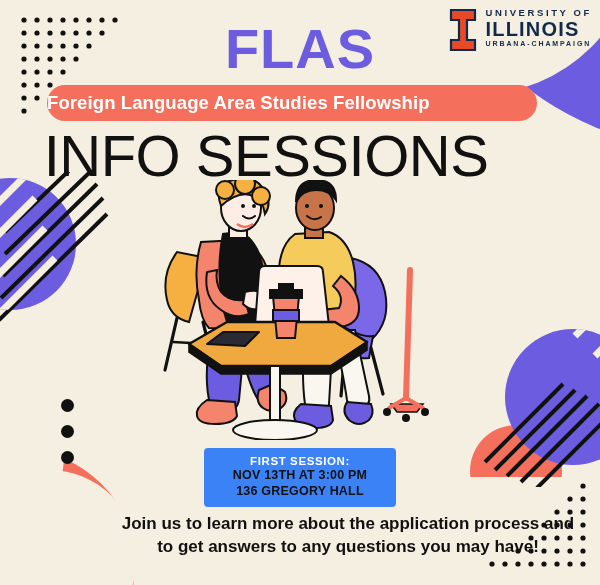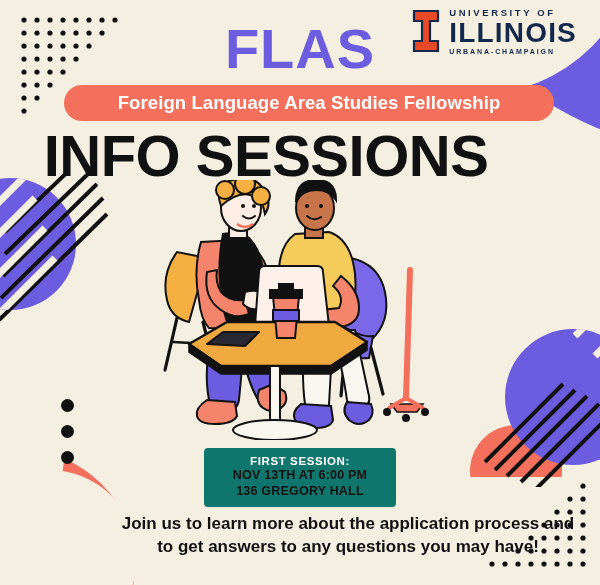--- a/index.html
+++ b/index.html
@@ -98,44 +98,43 @@
 
   
   .dotgrid {
     position: absolute;
   }
 
   
   .logo-block {
     position: absolute;
     top: 8px;
-    right: 14px;
+    right: 8px;
     display: flex;
-    align-items: center;
     gap: 8px;
     z-index: 30;
   }
   .logo-i {
     width: 30px;
     height: 44px;
     position: relative;
   }
   .logo-words {
     display: flex;
     flex-direction: column;
     line-height: 1;
     color: #13294B;
   }
   .logo-univ {
     font-size: 9.5px;
     font-weight: bold;
     letter-spacing: 2.6px;
   }
   .logo-ill {
-    font-size: 28px;
+    font-size: 20px;
     font-weight: bold;
     letter-spacing: 1.2px;
     margin: 1px 9px 1px 0;
   }
   .logo-uc {
     font-size: 7px;
     font-weight: bold;
     letter-spacing: 1.9px;
   }
 
@@ -148,62 +147,62 @@
     text-align: center;
     font-size: 56px;
     font-weight: bold;
     color: #6C5CE0;
     letter-spacing: 1px;
     z-index: 20;
   }
   .subtitle-pill {
     position: absolute;
     top: 85px;
-    left: 64px;
+    left: 47px;
     width: 490px;
     height: 36px;
     background: #F4705C;
     border-radius: 20px;
     display: flex;
     align-items: center;
-    justify-content: center;
+    justify-content: flex-start;
     z-index: 20;
   }
   .subtitle-pill span {
     color: #FFFFFF;
     font-size: 18.5px;
     font-weight: bold;
     letter-spacing: 0.1px;
   }
   .info-sessions {
     position: absolute;
     top: 122px;
     left: 0;
     width: 532px;
     text-align: center;
     font-size: 58px;
-    font-weight: bold;
+    font-weight: normal;
     color: #111111;
     letter-spacing: -0.5px;
     z-index: 20;
   }
 
   
   .sessions-row {
     position: absolute;
     top: 448px;
     left: 0;
     width: 600px;
     display: flex;
     justify-content: center;
     gap: 30px;
     z-index: 20;
   }
   .session-pill {
-    background: #0f766e;
+    background: #3b82f6;
     border-radius: 4px;
     padding: 7px 16px 8px 16px;
     text-align: center;
     color: #111111;
     min-width: 160px;
   }
   .session-head {
     font-size: 11.5px;
     font-weight: bold;
     letter-spacing: 0.6px;
@@ -529,20 +528,20 @@
       <path d="M118 116 h26 l-4 42 h-18 Z" fill="#F4846B" stroke="#111111" stroke-width="2"></path>
       <rect x="118" y="130" width="26" height="11" fill="#6C5CE0" stroke="#111111" stroke-width="2"></rect>
       <path d="M115 110 h32 v8 h-32 Z" fill="#111111" stroke="#111111" stroke-width="2"></path>
       <path d="M124 104 h14 v6 h-14 Z" fill="#111111" stroke="#111111" stroke-width="2"></path>
     </g>
   </svg>
 
   <div class="sessions-row">
     <div class="session-pill">
       <div class="session-head">FIRST SESSION:</div>
-      <div class="session-line">NOV 13TH AT 6:00 PM</div>
+      <div class="session-line">NOV 13TH AT 3:00 PM</div>
       <div class="session-line">136 GREGORY HALL</div>
     </div>
   </div>
 
   <div class="footer-text">Join us to learn more about the application process and to get answers to any questions you may have!</div>
 
 </div>
 
 </body></html>

